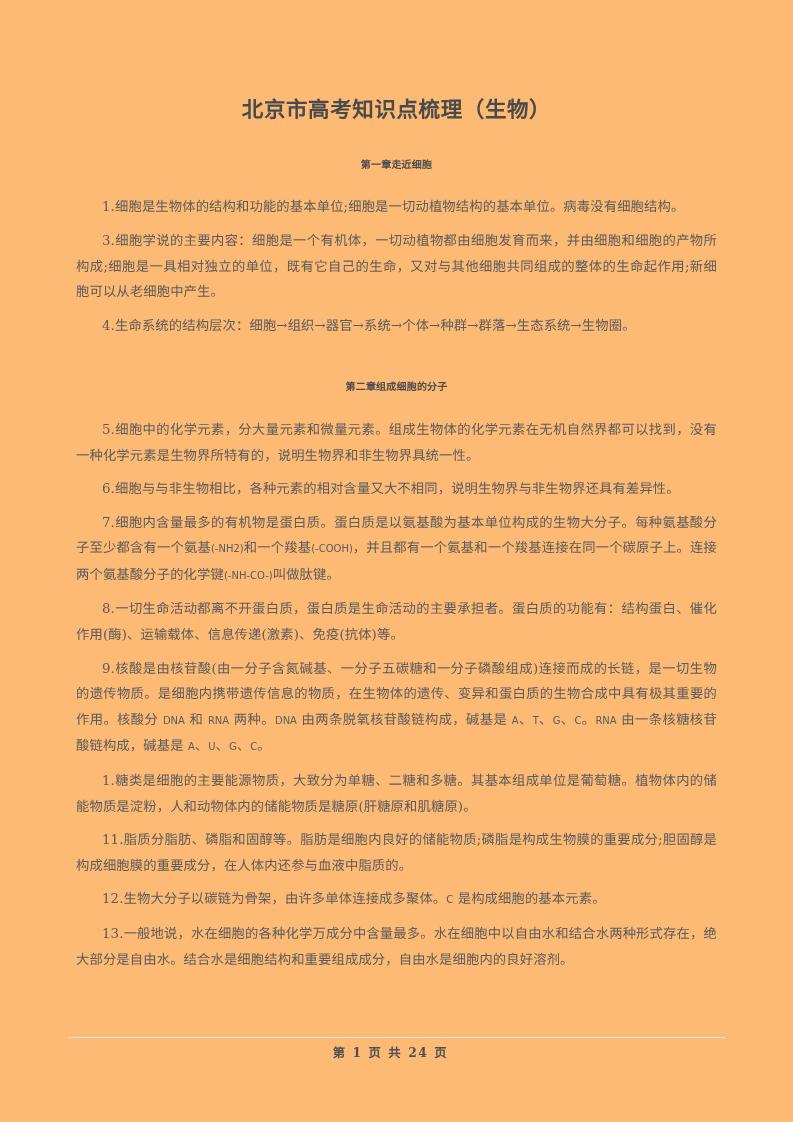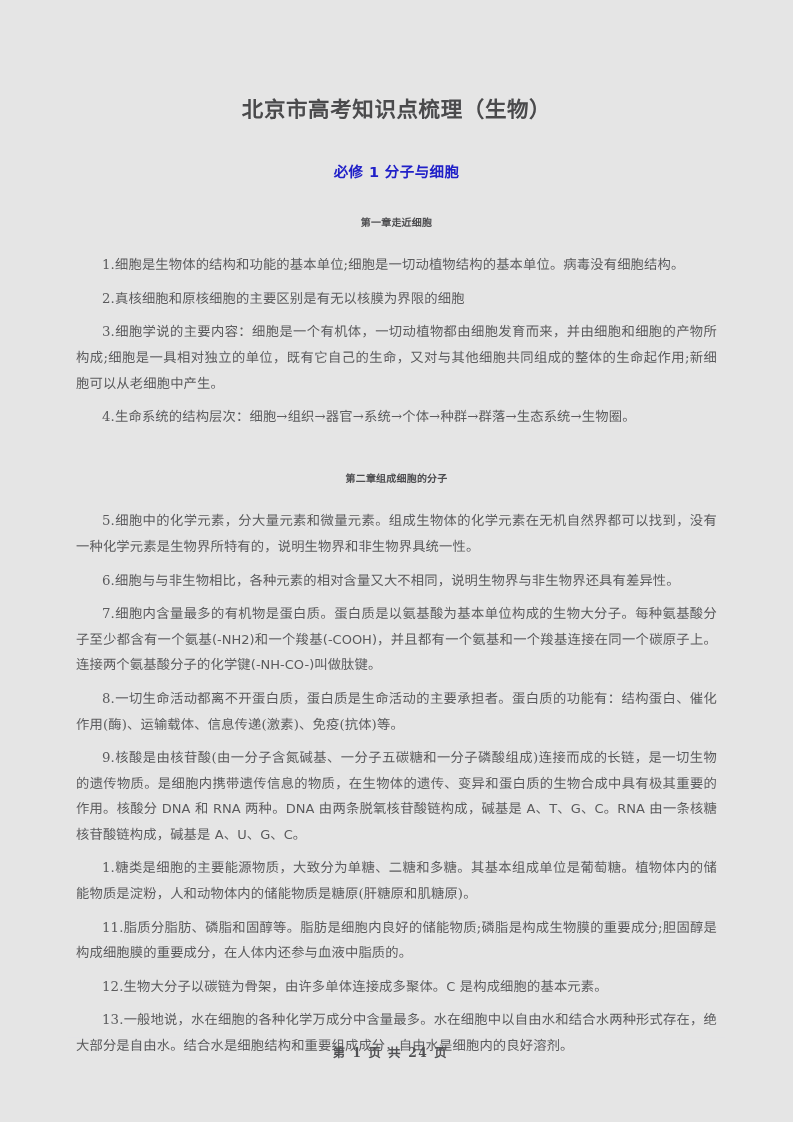--- a/index.html
+++ b/index.html
@@ -15,21 +15,21 @@
     font-family: "DejaVu Serif", "Liberation Serif", serif;
     color: #58585a;
   }
 
   .page {
     position: relative;
     width: 793px;
     height: 1122px;
     box-sizing: border-box;
     padding: 0 68px;
-    background: #e5e5e5;
+    background: #fdba74;
   }
 
   .doc-title {
     margin: 0;
     padding-top: 96px;
     text-align: center;
     font-family: "DejaVu Serif", "Liberation Serif", serif;
     font-size: 21.5px;
     font-weight: bold;
     letter-spacing: 0.6px;
@@ -72,21 +72,21 @@
     line-height: 25.6px;
     text-indent: 26px;
     text-align: justify;
     text-justify: inter-ideograph;
     color: #5b5b5d;
     letter-spacing: 0.15px;
   }
 
   p.para .lat {
     font-family: "DejaVu Sans", "Liberation Sans", sans-serif;
-    font-size: 13px;
+    font-size: 10px;
     letter-spacing: 0;
   }
 
   .footer-rule {
     position: absolute;
     left: 68px;
     right: 68px;
     top: 1037px;
     height: 0;
     border-top: 1px solid #e4e4e6;
@@ -105,27 +105,25 @@
     letter-spacing: 1.6px;
   }
 </style>
 </head>
 <body>
 
 <div class="page">
 
   <h1 class="doc-title">北京市高考知识点梳理（生物）</h1>
 
-  <div class="doc-subtitle" style="color: rgb(32, 32, 200);">必修 1 分子与细胞</div>
 
   <h2 class="chapter-heading">第一章走近细胞</h2>
 
   <div class="body-block">
     <p class="para">1.细胞是生物体的结构和功能的基本单位;细胞是一切动植物结构的基本单位。病毒没有细胞结构。</p>
-    <p class="para">2.真核细胞和原核细胞的主要区别是有无以核膜为界限的细胞</p>
     <p class="para">3.细胞学说的主要内容：细胞是一个有机体，一切动植物都由细胞发育而来，并由细胞和细胞的产物所构成;细胞是一具相对独立的单位，既有它自己的生命，又对与其他细胞共同组成的整体的生命起作用;新细胞可以从老细胞中产生。</p>
     <p class="para">4.生命系统的结构层次：细胞→组织→器官→系统→个体→种群→群落→生态系统→生物圈。</p>
   </div>
 
   <h2 class="chapter-heading">第二章组成细胞的分子</h2>
 
   <div class="body-block">
     <p class="para">5.细胞中的化学元素，分大量元素和微量元素。组成生物体的化学元素在无机自然界都可以找到，没有一种化学元素是生物界所特有的，说明生物界和非生物界具统一性。</p>
     <p class="para">6.细胞与与非生物相比，各种元素的相对含量又大不相同，说明生物界与非生物界还具有差异性。</p>
     <p class="para">7.细胞内含量最多的有机物是蛋白质。蛋白质是以氨基酸为基本单位构成的生物大分子。每种氨基酸分子至少都含有一个氨基<span class="lat">(-NH2)</span>和一个羧基<span class="lat">(-COOH)</span>，并且都有一个氨基和一个羧基连接在同一个碳原子上。连接两个氨基酸分子的化学键<span class="lat">(-NH-CO-)</span>叫做肽键。</p>

